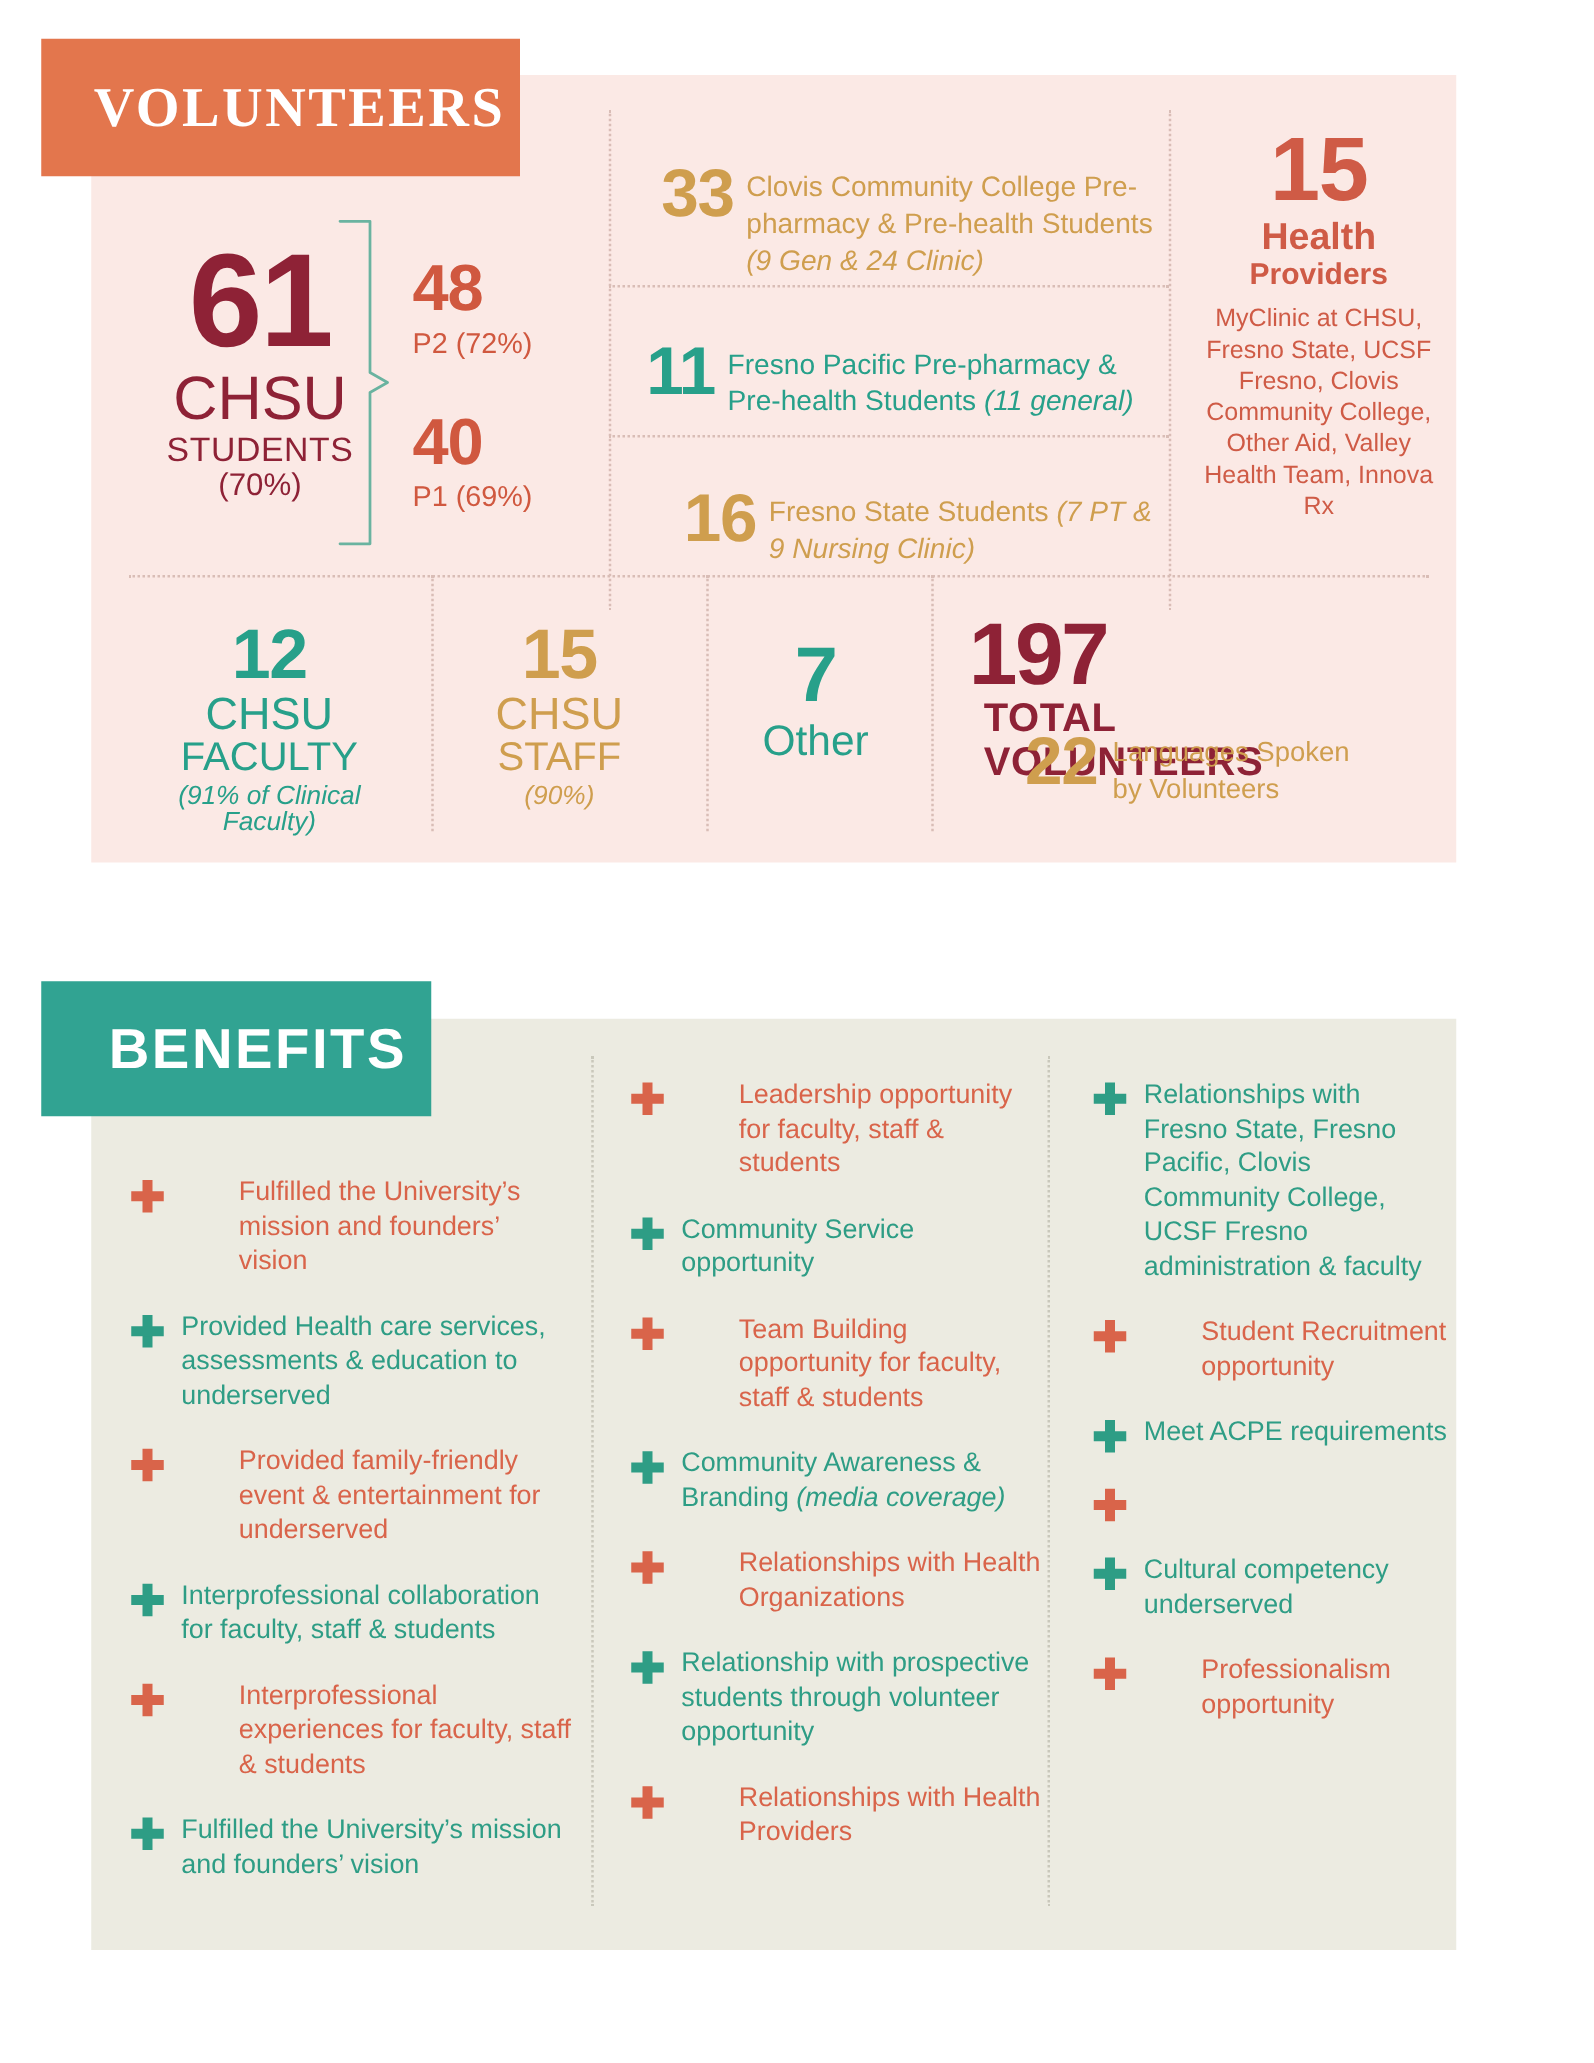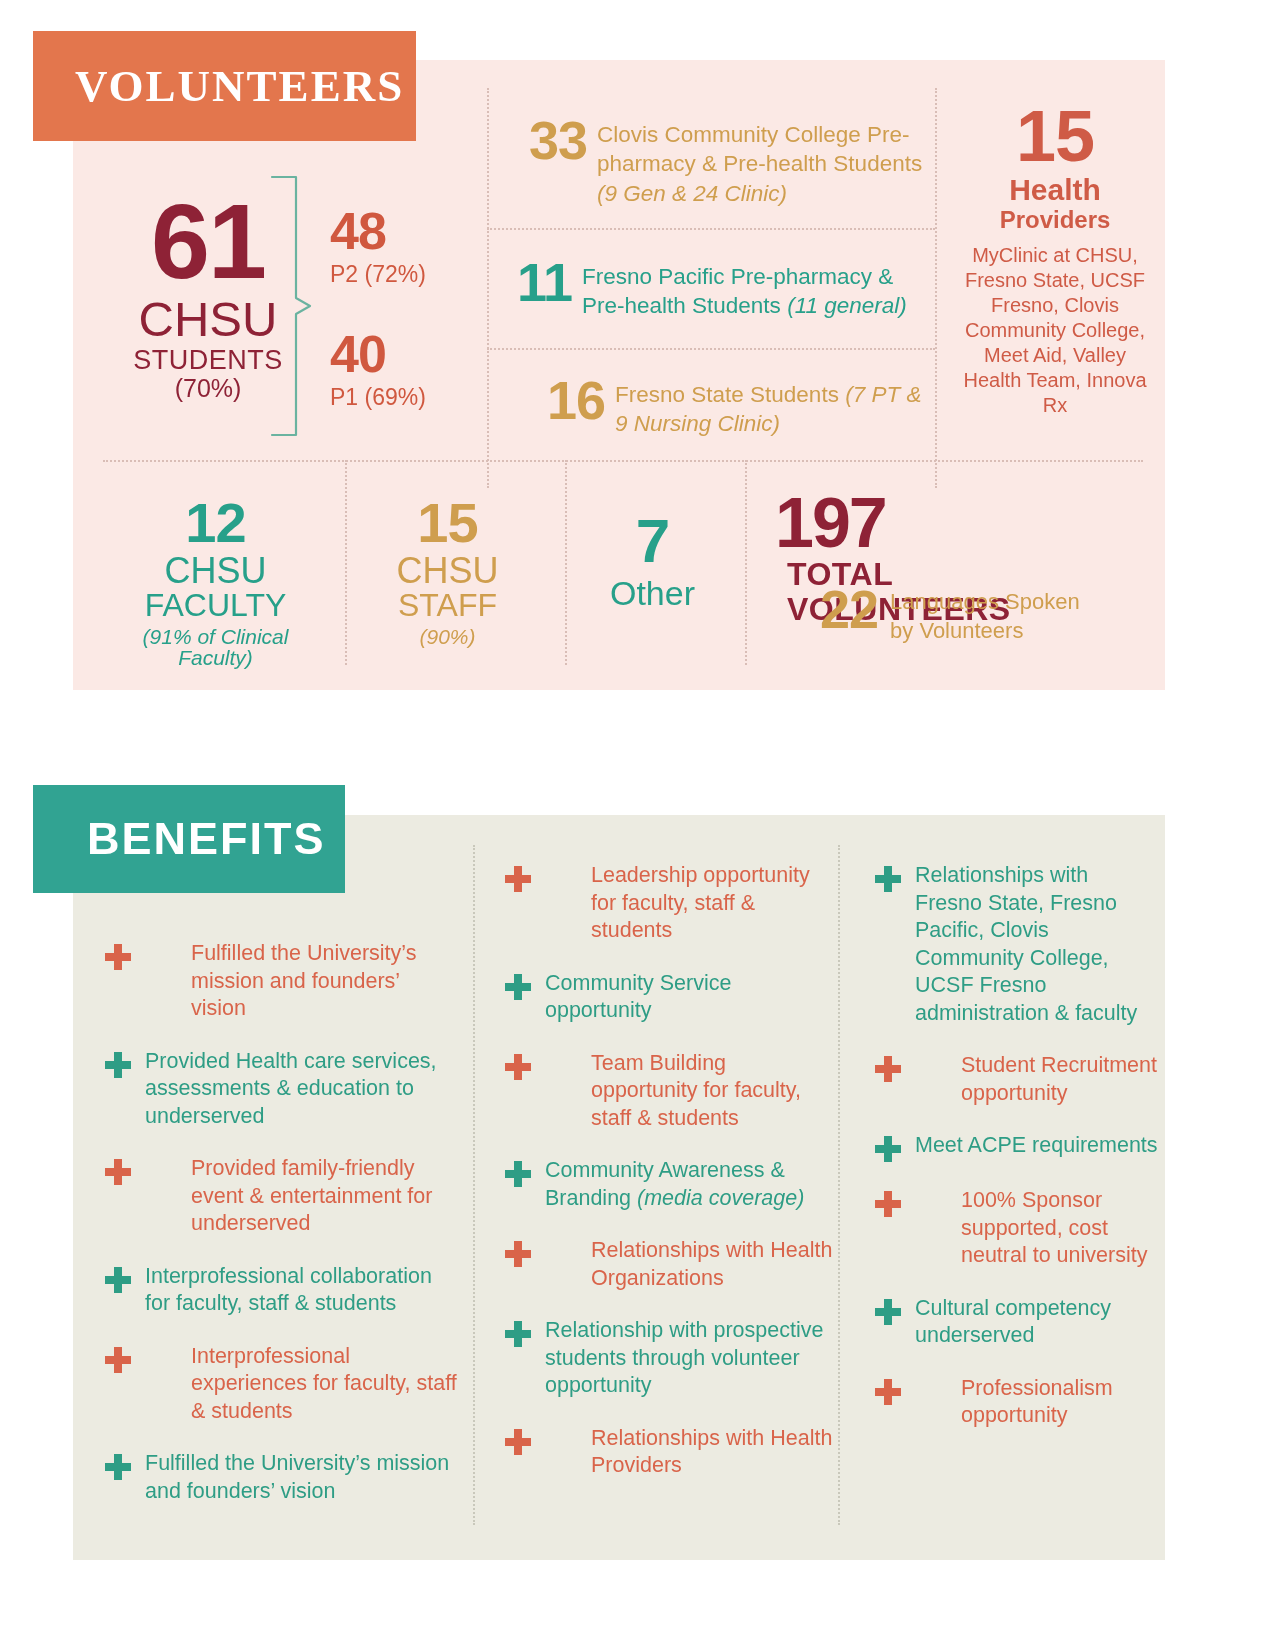--- a/index.html
+++ b/index.html
@@ -92,20 +92,21 @@
     top: 88px;
     width: 450px;
     height: 370px;
   }
   .mid-row {
     position: absolute;
     left: 0;
     width: 450px;
     display: flex;
     align-items: flex-start;
+    margin-top: 15px;
   }
   .mid-row .n {
     font-size: 54px;
     font-weight: bold;
     line-height: 0.92;
     letter-spacing: -1px;
     flex: none;
     text-align: right;
   }
   .mid-row .tx {
@@ -310,21 +311,21 @@
     <div class="mid-row row16">
       <span class="n">16</span>
       <span class="tx"><span>Fresno State Students </span><i>(7 PT &amp; 9 Nursing Clinic)</i></span>
     </div>
   </div>
 
   <div class="hp">
     <span class="n">15</span>
     <span class="h1">Health</span>
     <span class="h2">Providers</span>
-    <span class="list">MyClinic at CHSU, Fresno State, UCSF Fresno, Clovis Community College, Meet Aid, Valley Health Team, Innova Rx</span>
+    <span class="list">MyClinic at CHSU, Fresno State, UCSF Fresno, Clovis Community College, Other Aid, Valley Health Team, Innova Rx</span>
   </div>
 
   <div class="bot b-fac">
     <span class="n">12</span>
     <span class="l1">CHSU</span>
     <span class="l2">FACULTY</span>
     <span class="l3">(91% of Clinical Faculty)</span>
   </div>
   <div class="bot b-stf">
     <span class="n">15</span>
@@ -420,21 +421,20 @@
       <div class="ben-item c-red">
         <span class="plus"></span>
         <span class="txt">Student Recruitment opportunity</span>
       </div>
       <div class="ben-item c-teal">
         <span class="plus"></span>
         <span class="txt">Meet ACPE requirements</span>
       </div>
       <div class="ben-item c-red">
         <span class="plus"></span>
-        <span class="txt">100% Sponsor supported, cost neutral to university</span>
       </div>
       <div class="ben-item c-teal">
         <span class="plus"></span>
         <span class="txt">Cultural competency underserved</span>
       </div>
       <div class="ben-item c-red">
         <span class="plus"></span>
         <span class="txt">Professionalism opportunity</span>
       </div>
     </div>

